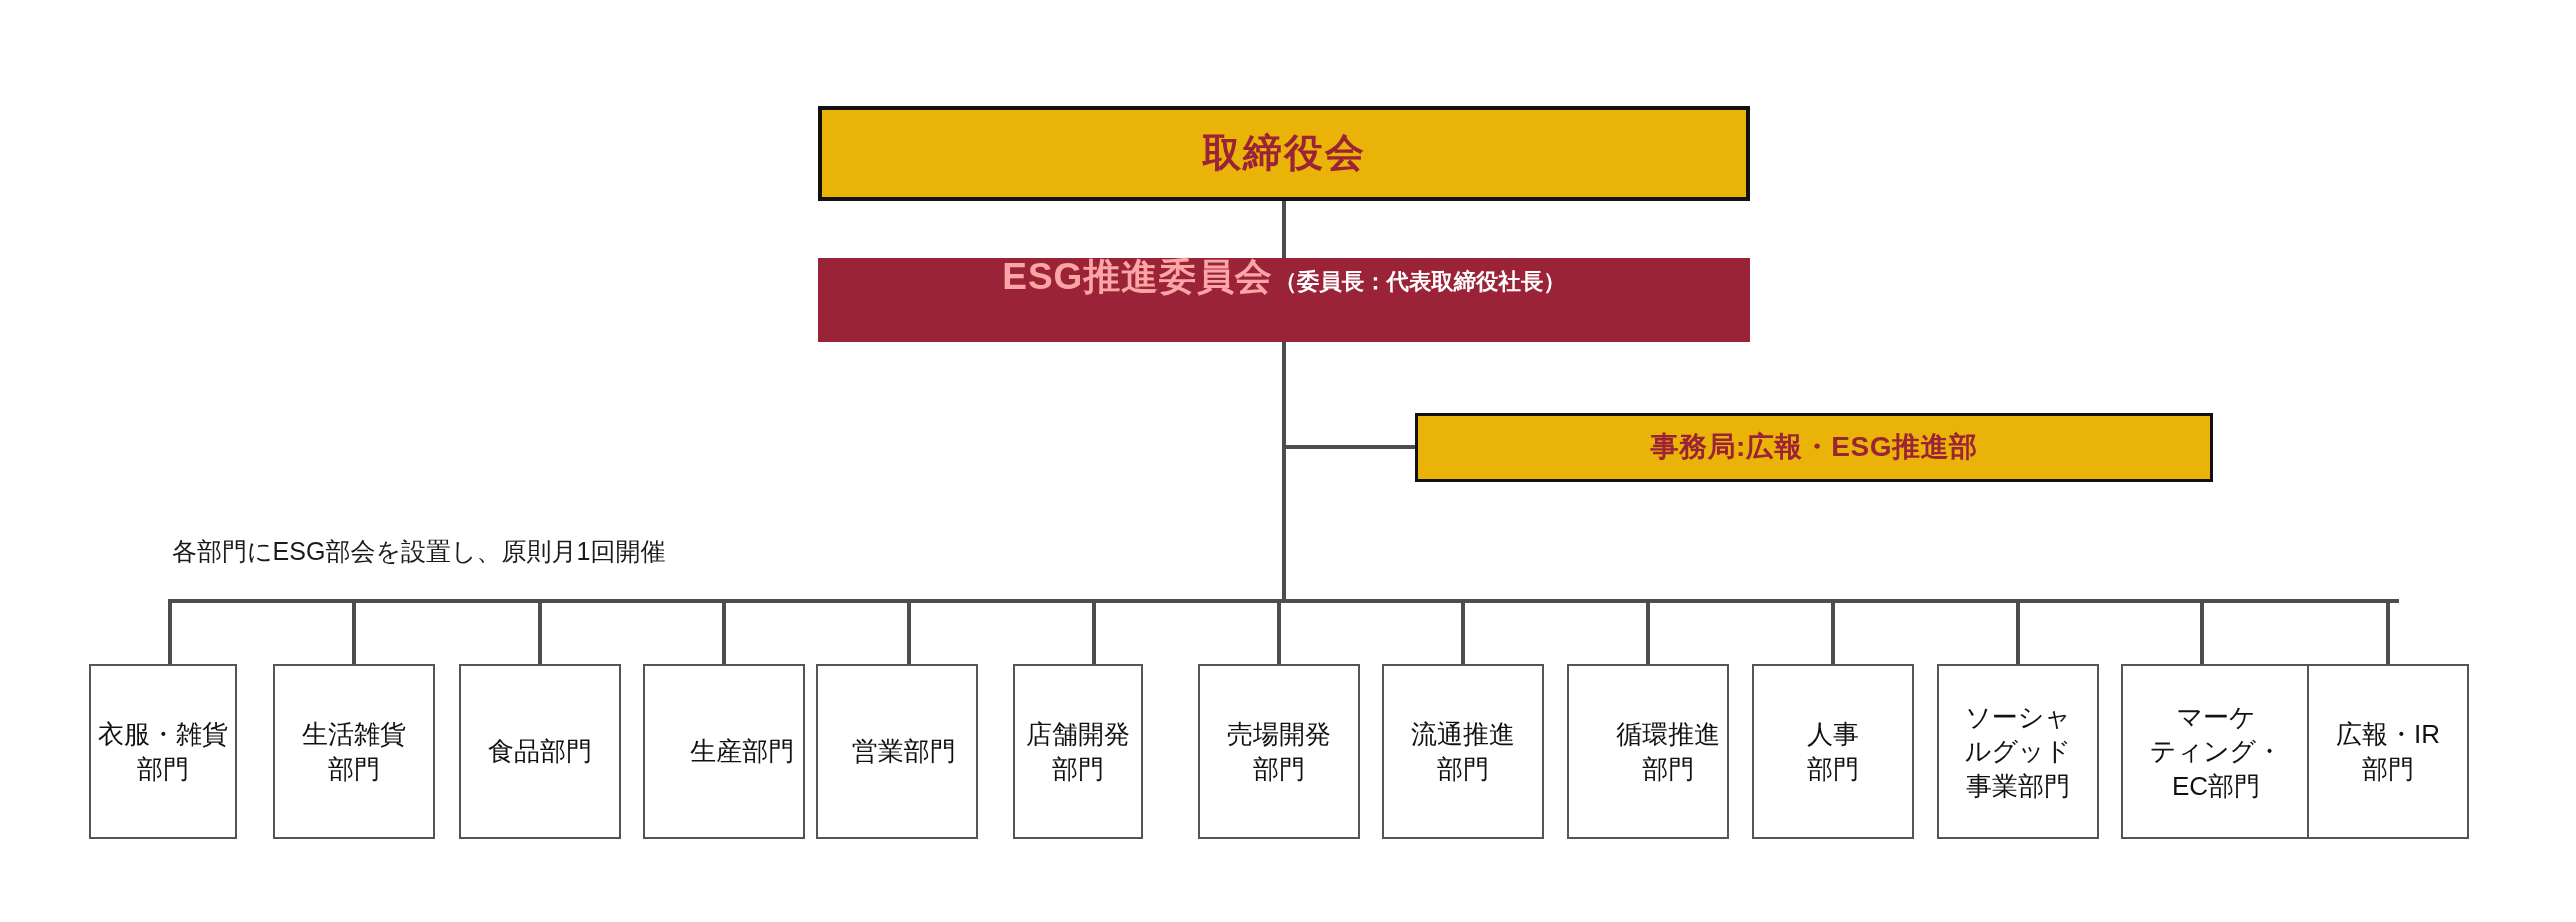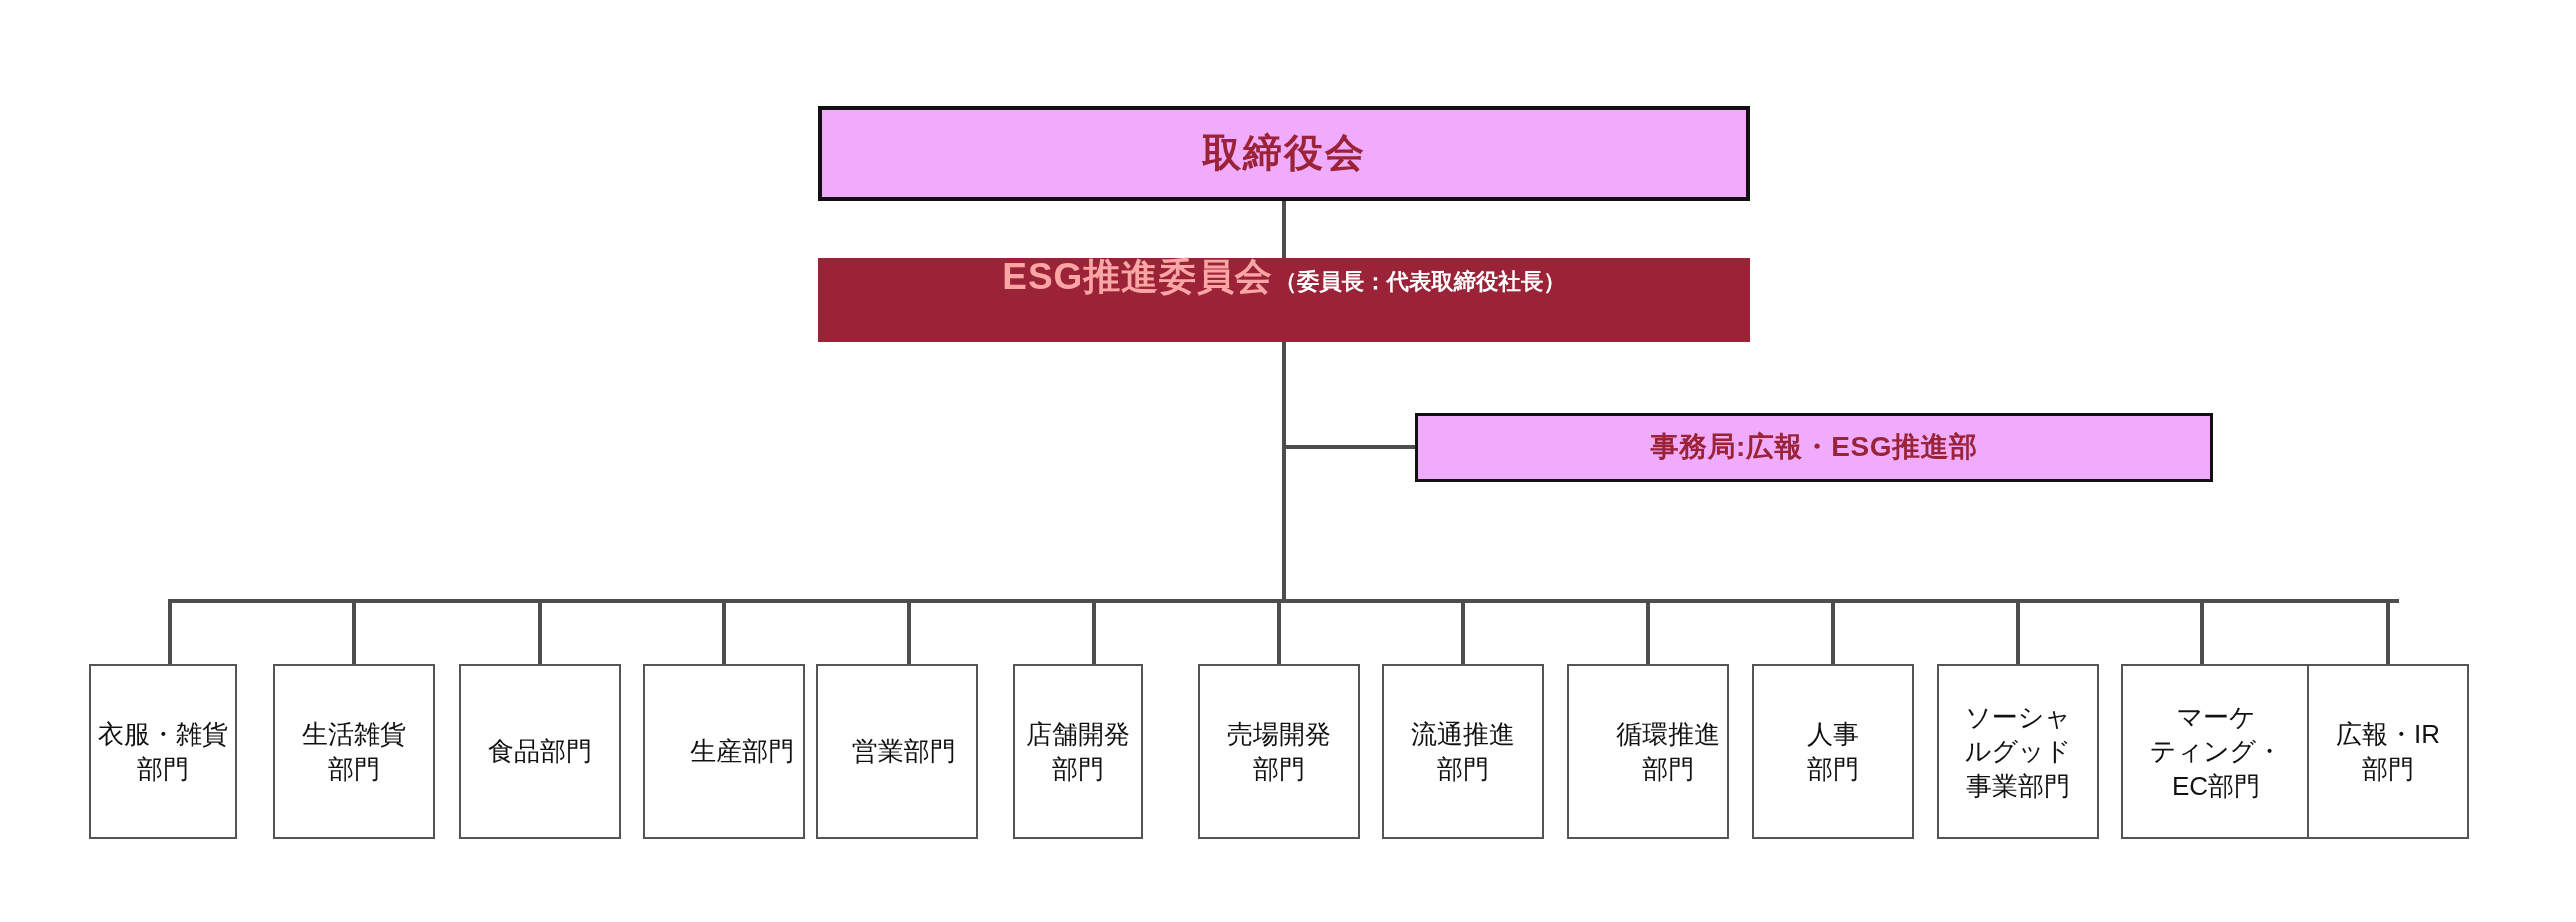--- a/index.html
+++ b/index.html
@@ -19,21 +19,21 @@
   }
 
   
   .box {
     position: absolute;
     box-sizing: border-box;
     display: flex;
     align-items: center;
     justify-content: center;
     text-align: center;
-    background: #f0abfc;
+    background: #eab308;
   }
 
   
   #board-box {
     left: 818px;
     top: 106px;
     width: 932px;
     height: 95px;
     border: 4.7px solid #111111;
   }
@@ -162,20 +162,21 @@
     <span id="esg-subtitle">（委員長：代表取締役社長）</span>
   </div>
 
   <div class="line-v" id="trunk-esg-down"></div>
   <div class="line-h" id="branch-secretariat"></div>
 
   <div class="box" id="secretariat-box">
     <span id="secretariat-label">事務局:広報・ESG推進部</span>
   </div>
 
+  <div id="note-text">各部門にESG部会を設置し、原則月1回開催</div>
 
   <div class="line-h" id="bus-horizontal"></div>
 
   <div id="dept-layer">
       <div class="dept-drop" style="left: 168px;"></div>
       <div class="dept-box" style="left: 89px; width: 148px;">
         <span class="dept-label">衣服・雑貨
 部門</span>
       </div>
       <div class="dept-drop" style="left: 352px;"></div>

